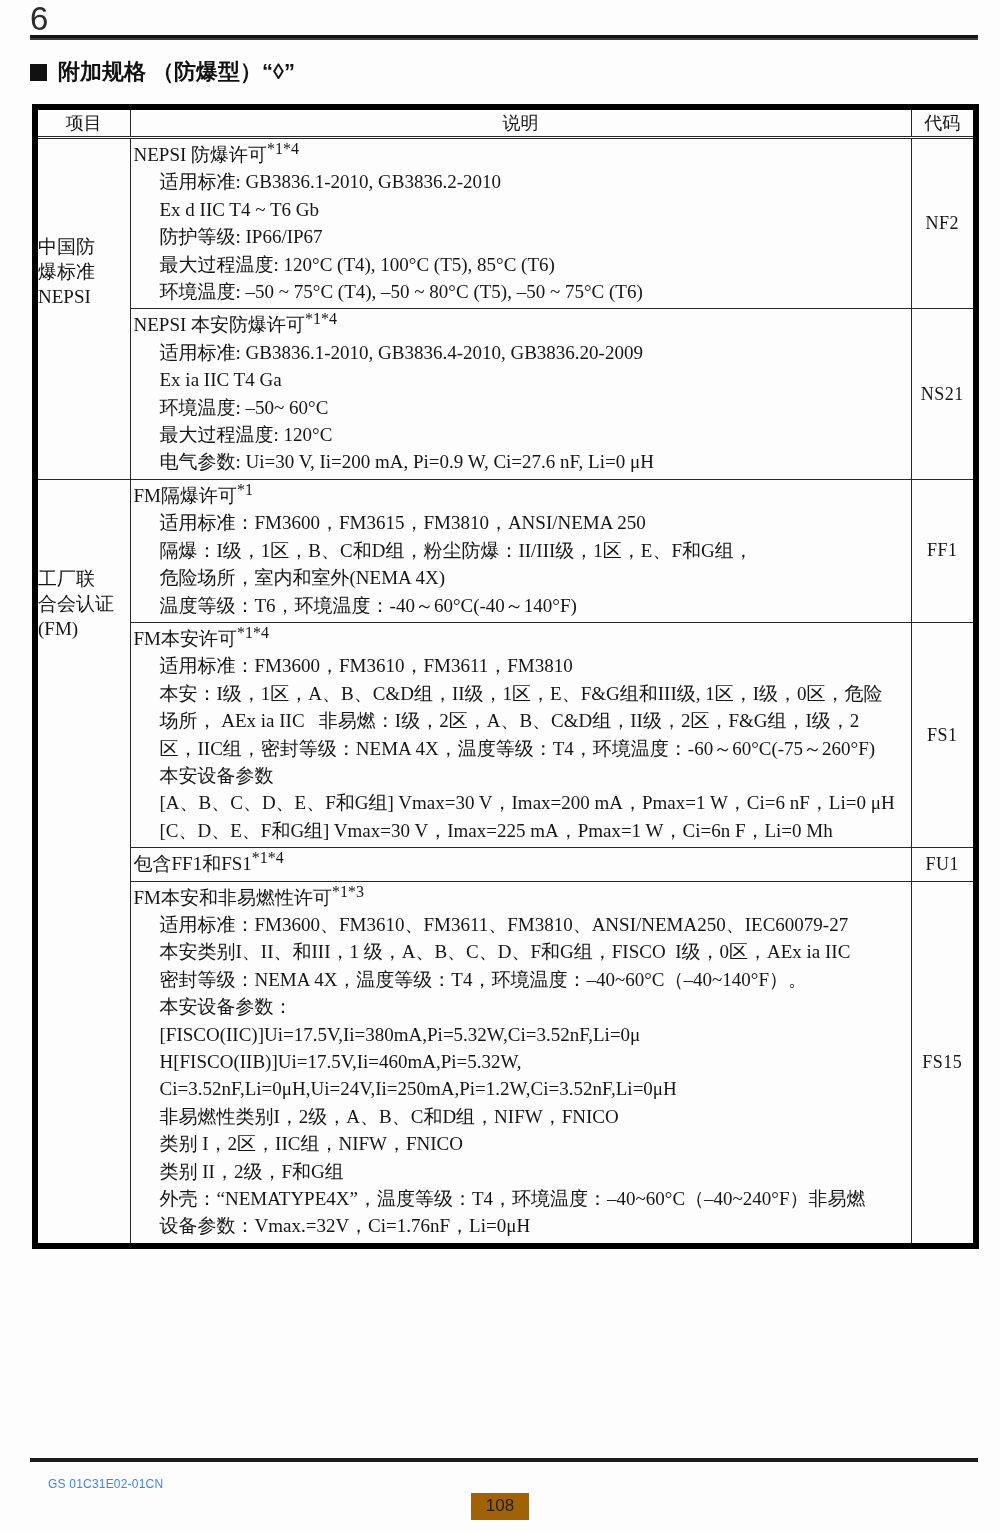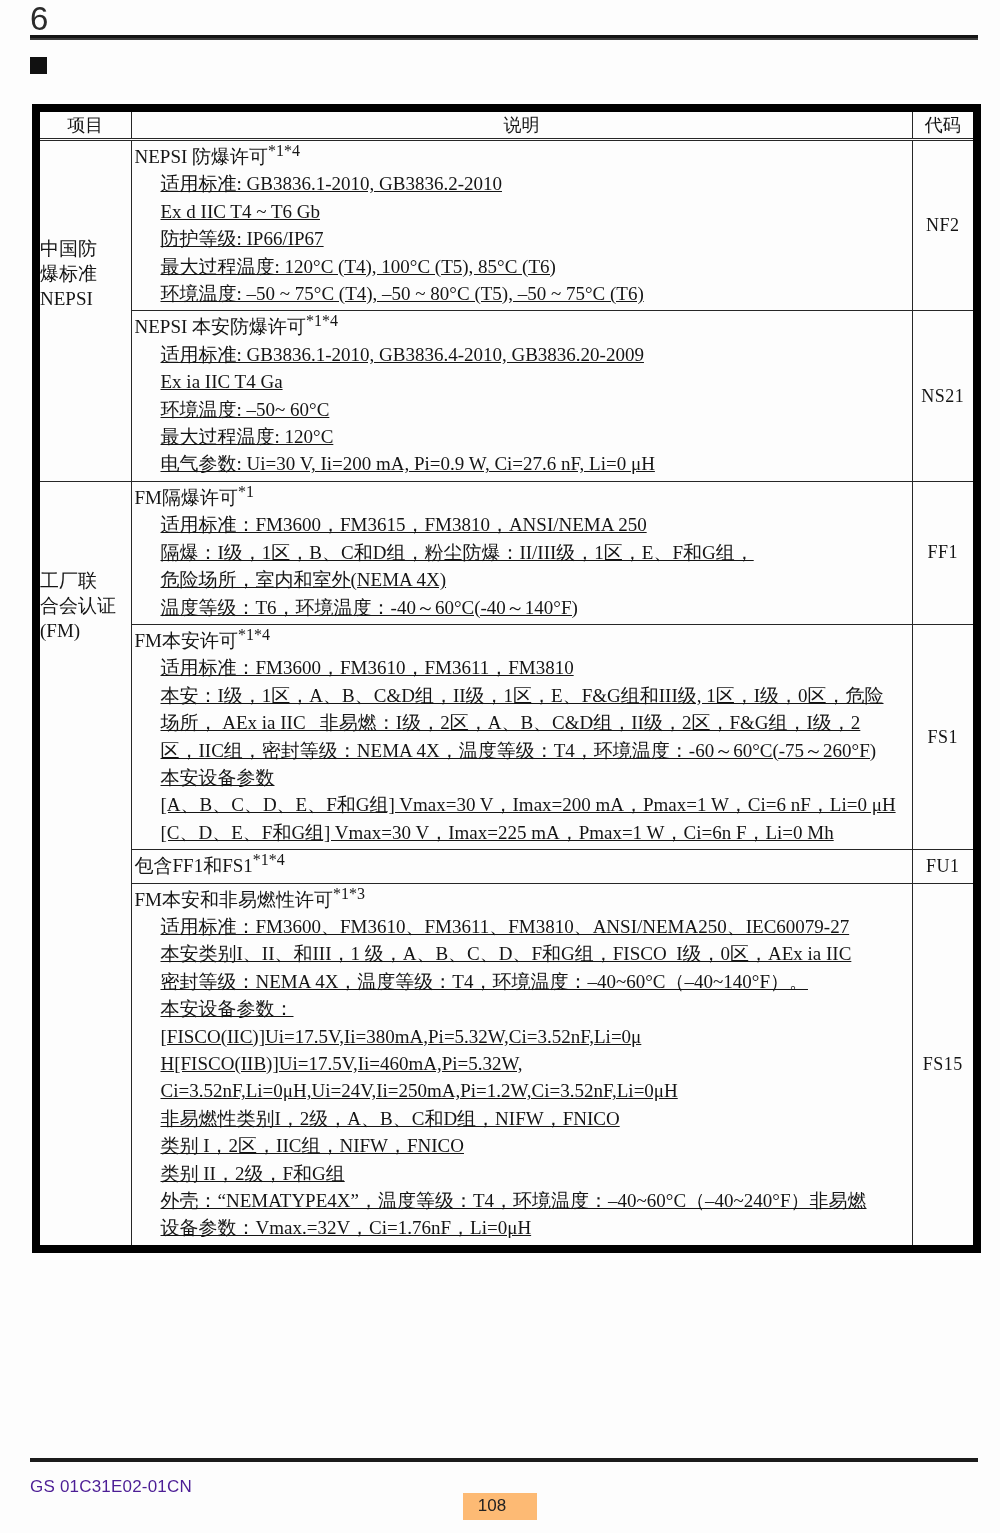--- a/index.html
+++ b/index.html
@@ -24,60 +24,61 @@
     font-family:"Liberation Sans","DejaVu Sans",sans-serif;
     font-weight:bold; font-size:22px; color:#111;
   }
   .bullet-square { width:17px; height:17px; background:#111; flex:0 0 auto; }
   .spec-table {
     position:absolute; left:32px; top:104px; width:941px;
     border-collapse:collapse; table-layout:fixed;
     font-size:19px; color:#151515;
   }
   .spec-table td, .spec-table th { border:1px solid #272727; }
-  .spec-table { border:8px solid #000000; }
+  .spec-table { border:6px solid #000000; }
   .spec-table th {
     font-weight:normal; font-size:18px; text-align:center;
     height:25px; padding:1px 2px;
     border-bottom:3px double #272727;
   }
   .desc-cell { padding:2px 4px 3px 3px; line-height:27.4px; vertical-align:top; }
   .line { white-space:pre-wrap; }
-  .line.ind { padding-left:26px;text-decoration:underline; }
+  .line.ind { padding-left:26px; }
   .line sup { font-size:16px; line-height:0; }
   .item-cell {
     vertical-align:top; padding-left:0; line-height:25px;
     font-size:19px;
   }
   .item-g0 { padding-top:95px; }
   .item-g1 { padding-top:86px; }
   .code-cell { text-align:center; vertical-align:middle; font-size:18px; letter-spacing:0.5px;margin-left:23px; }
   .footer-rule { position:absolute; left:30px; top:1458px; width:948px; height:4px; background:#1c1c1c; }
   .footer-doc {
-    position:absolute; left:30px; top:1477px;
+    position:absolute; left:48px; top:1477px;
     font-family:"Liberation Sans","DejaVu Sans",sans-serif;
-    font-size:17px; color:#4c1d95; letter-spacing:0.2px;
+    font-size:12px; color:#3b82f6; letter-spacing:0.2px;
   }
   .footer-page-wrap { position:absolute; left:0; top:1493px; width:1000px; text-align:center; }
   .footer-page {
-    display:inline-block; background:#fdba74; color:#222;
+    display:inline-block; background:#a16207; color:#222;
     font-family:"Liberation Sans","DejaVu Sans",sans-serif;
-    font-size:17px; padding:3px 31px 4px 15px;
+    font-size:17px; padding:3px 15px 4px 15px;
   }
 </style>
 </head>
 <body>
 
 <div class="page">
 
   <div class="chapter-num">6</div>
   <div class="top-rule"></div>
 
   <div class="section-title">
     <span class="bullet-square"></span>
+    <span>附加规格 （防爆型）“◊”</span>
   </div>
 
   <table class="spec-table">
     <colgroup>
       <col style="width:95px">
       <col style="width:781px">
       <col style="width:65px">
     </colgroup>
     <thead>
       <tr>

